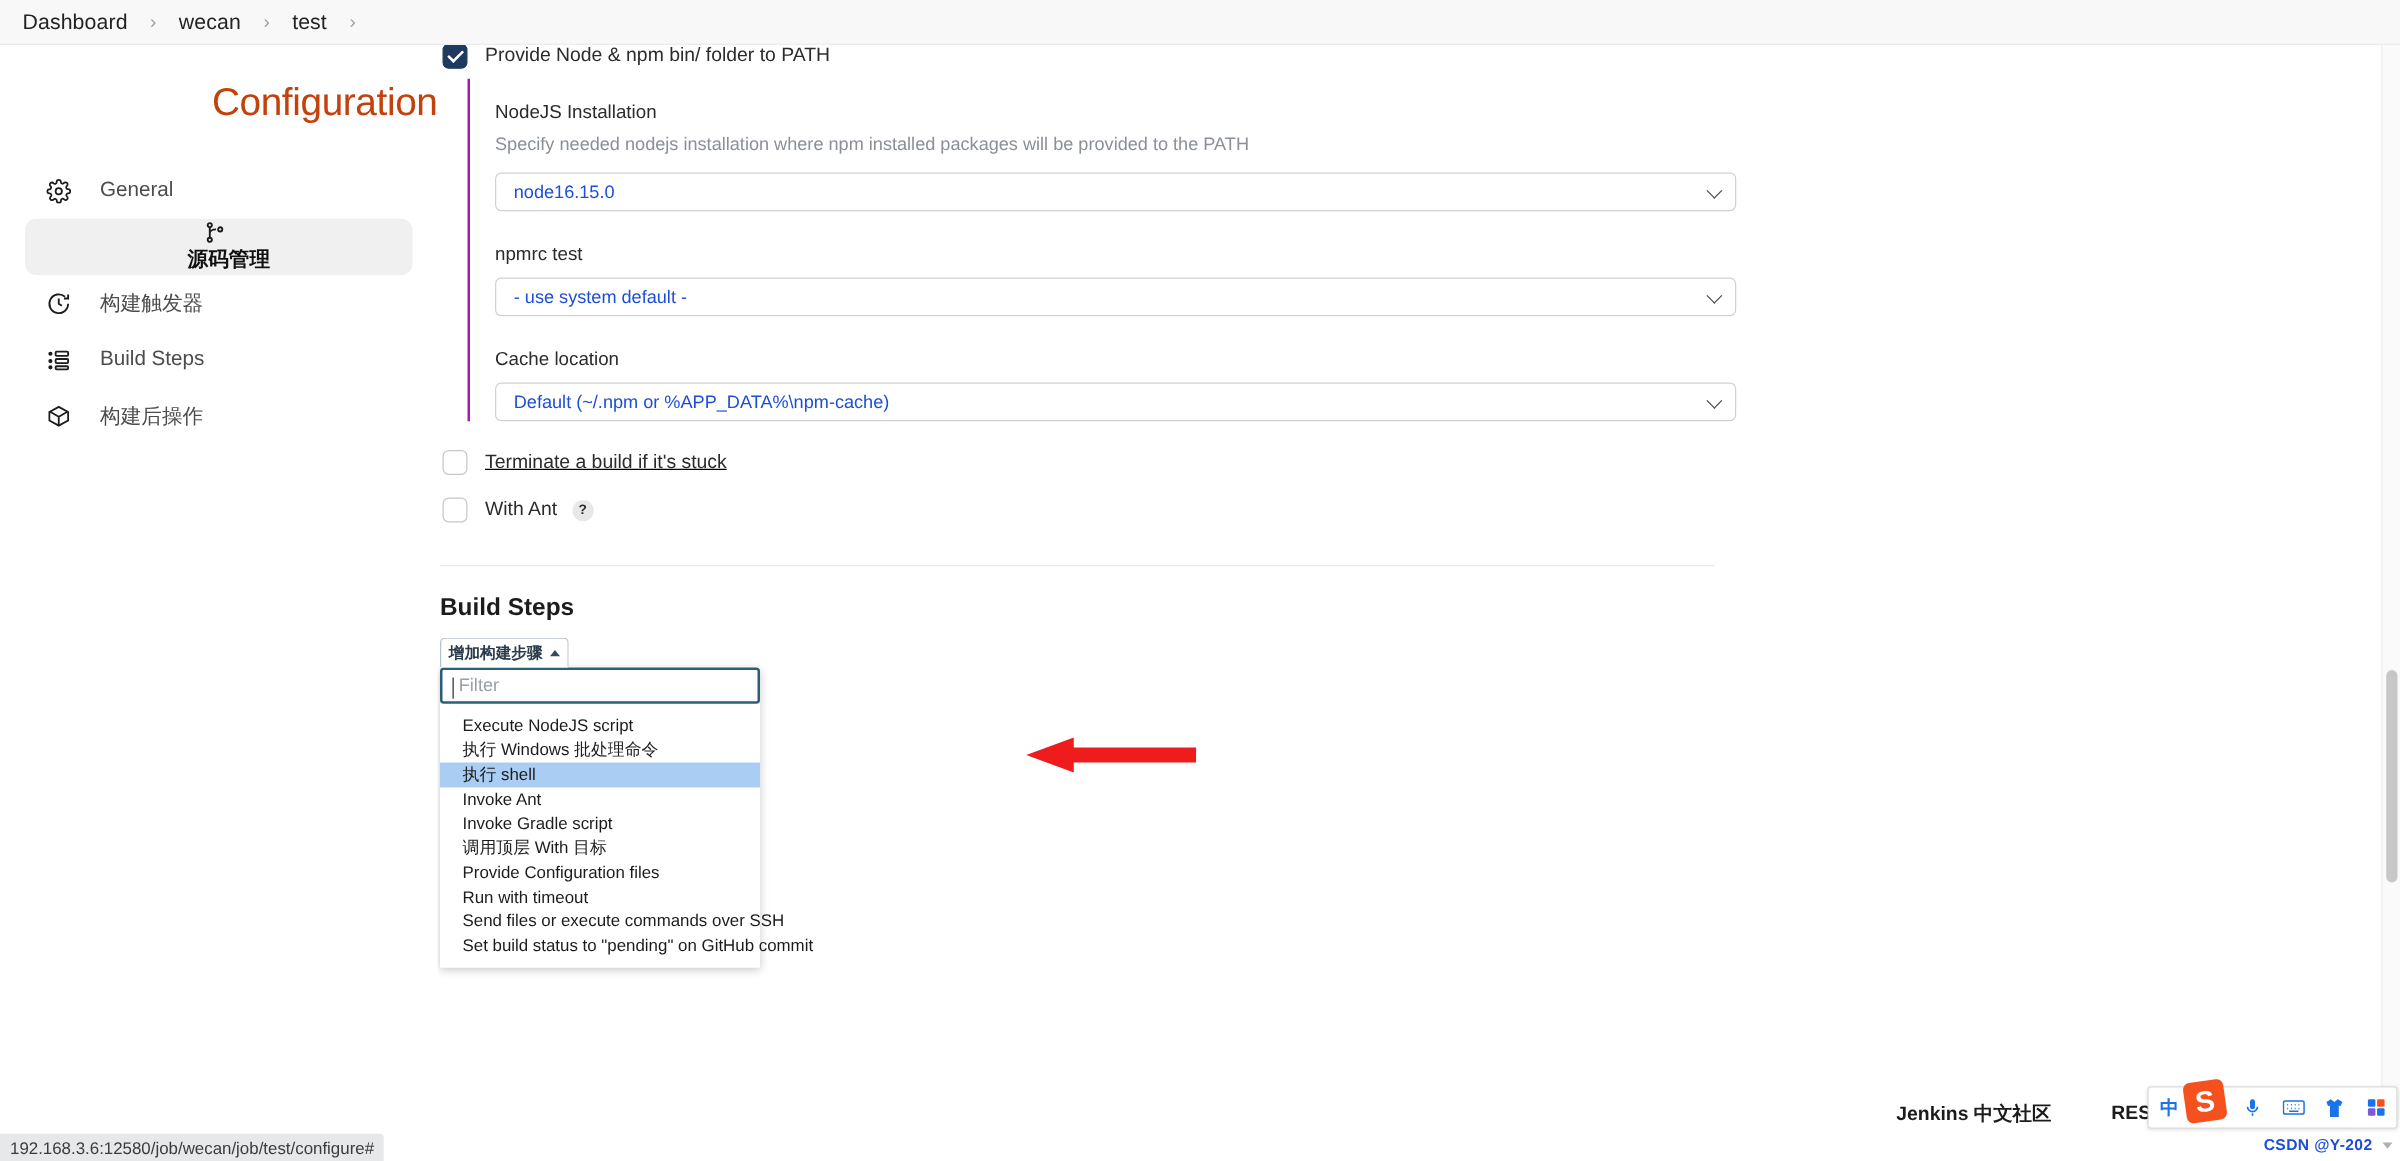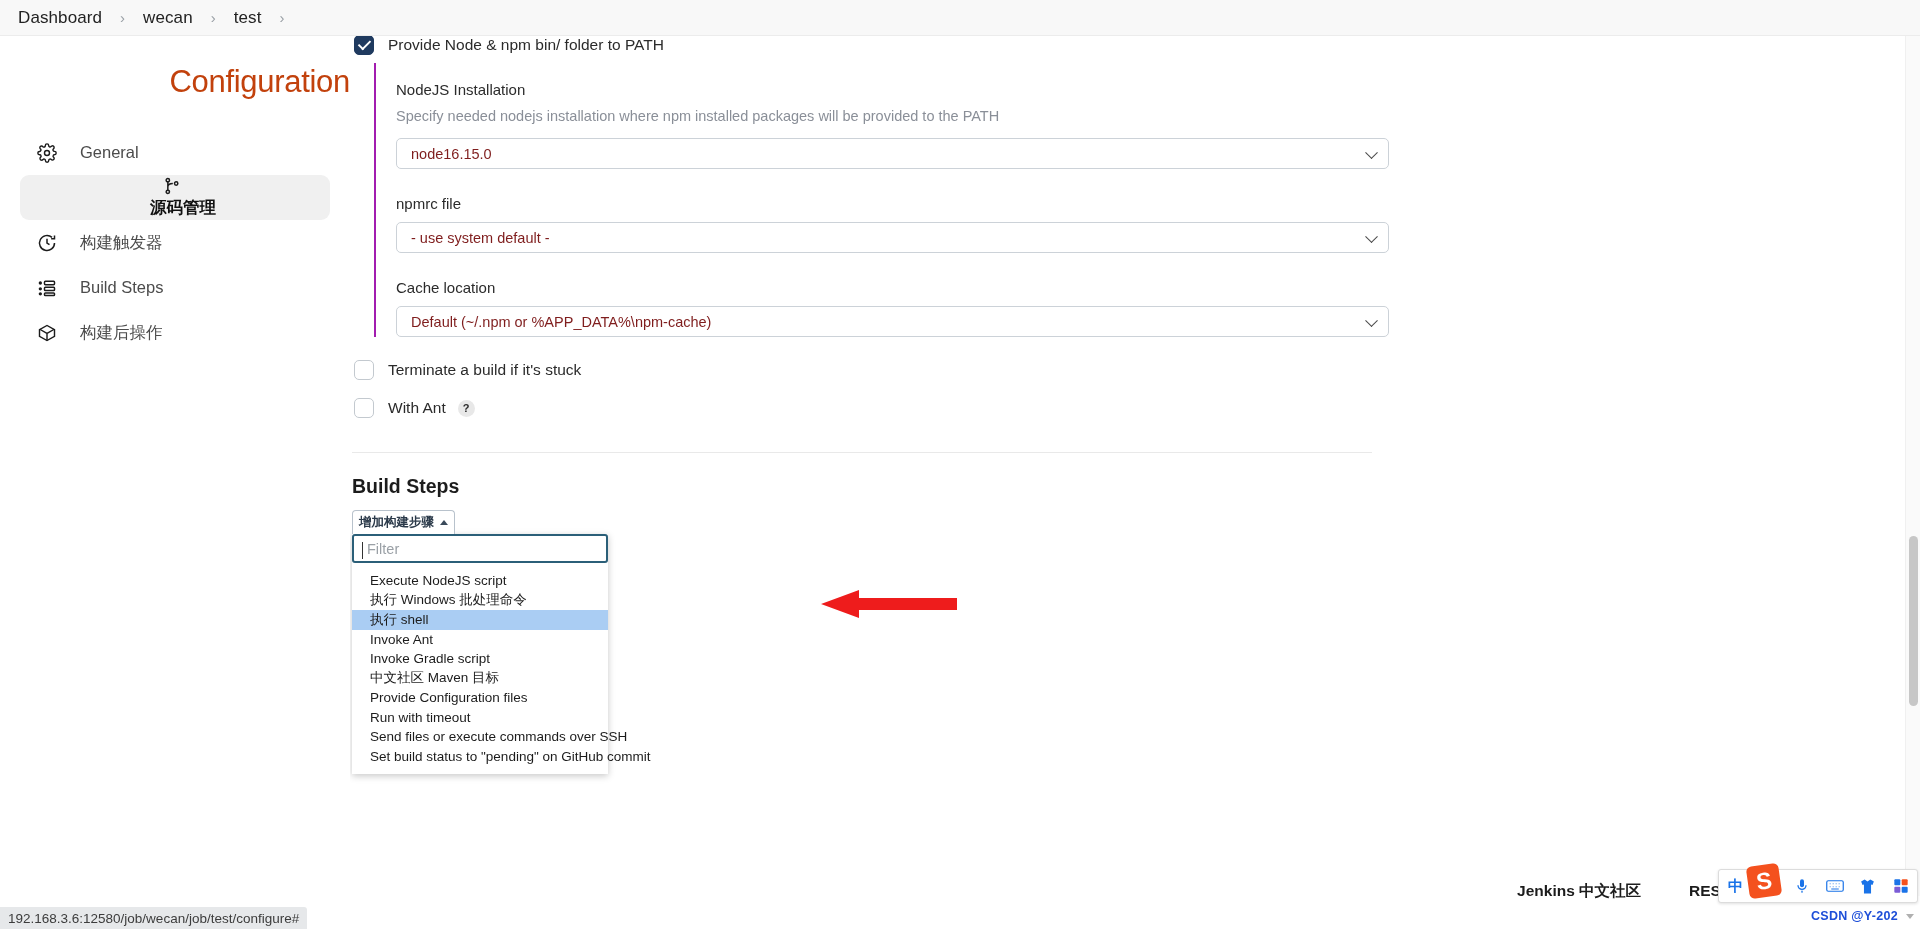--- a/index.html
+++ b/index.html
@@ -137,21 +137,21 @@
   .select {
     position: relative;
     width: 993px;
     height: 31px;
     border: 1px solid #ccd2d8;
     border-radius: 5px;
     background: #fff;
     display: flex; align-items: center;
     padding-left: 14px;
     font-size: 14.5px;
-    color: #7f1d1d;
+    color: #1d4ed8;
     cursor: pointer;
   }
   .select .chev {
     position: absolute;
     right: 12px; top: 50%;
     margin-top: -3px;
     width: 9px; height: 9px;
     border: solid #4a4a4a;
     border-width: 0 1.6px 1.6px 0;
     transform: rotate(45deg) translate(-2px,-2px);
@@ -425,34 +425,34 @@
       </div>
 
       <div class="indent-block" style="margin-top:8px;">
         <div class="field-label">NodeJS Installation</div>
         <div class="field-desc">Specify needed nodejs installation where npm installed packages will be provided to the PATH</div>
         <div class="select">
           <span>node16.15.0</span>
           <span class="chev"></span>
         </div>
 
-        <div class="field-label" style="margin-top:26px;">npmrc file</div>
+        <div class="field-label" style="margin-top:26px;">npmrc test</div>
         <div class="select">
           <span>- use system default -</span>
           <span class="chev"></span>
         </div>
 
         <div class="field-label" style="margin-top:26px;">Cache location</div>
         <div class="select">
           <span>Default (~/.npm or %APP_DATA%\npm-cache)</span>
           <span class="chev"></span>
         </div>
       </div>
 
-      <div class="row-check" style="margin-top:23px; margin-left:4px;">
+      <div class="row-check" style="margin-top:23px; margin-left:4px;text-decoration:underline;">
         <div class="cb"></div>
         <div class="cb-label">Terminate a build if it's stuck</div>
       </div>
 
       <div class="row-check" style="margin-top:18px; margin-left:4px;">
         <div class="cb"></div>
         <div class="cb-label">With Ant</div>
         <div style="margin-left:12px;width:17px;height:17px;border-radius:50%;background:#e8e8e8;display:flex;align-items:center;justify-content:center;font-size:11px;font-weight:bold;color:#2b2b2b;cursor:pointer;">?</div>
       </div>
 
@@ -480,21 +480,21 @@
             <div class="dd-item selected">
                 <span>执行 shell</span>
               </div>
             <div class="dd-item">
                 <span>Invoke Ant</span>
               </div>
             <div class="dd-item">
                 <span>Invoke Gradle script</span>
               </div>
             <div class="dd-item">
-                <span>中文社区 Maven 目标</span>
+                <span>调用顶层 With 目标</span>
               </div>
             <div class="dd-item">
                 <span>Provide Configuration files</span>
               </div>
             <div class="dd-item">
                 <span>Run with timeout</span>
               </div>
             <div class="dd-item">
                 <span>Send files or execute commands over SSH</span>
               </div>

